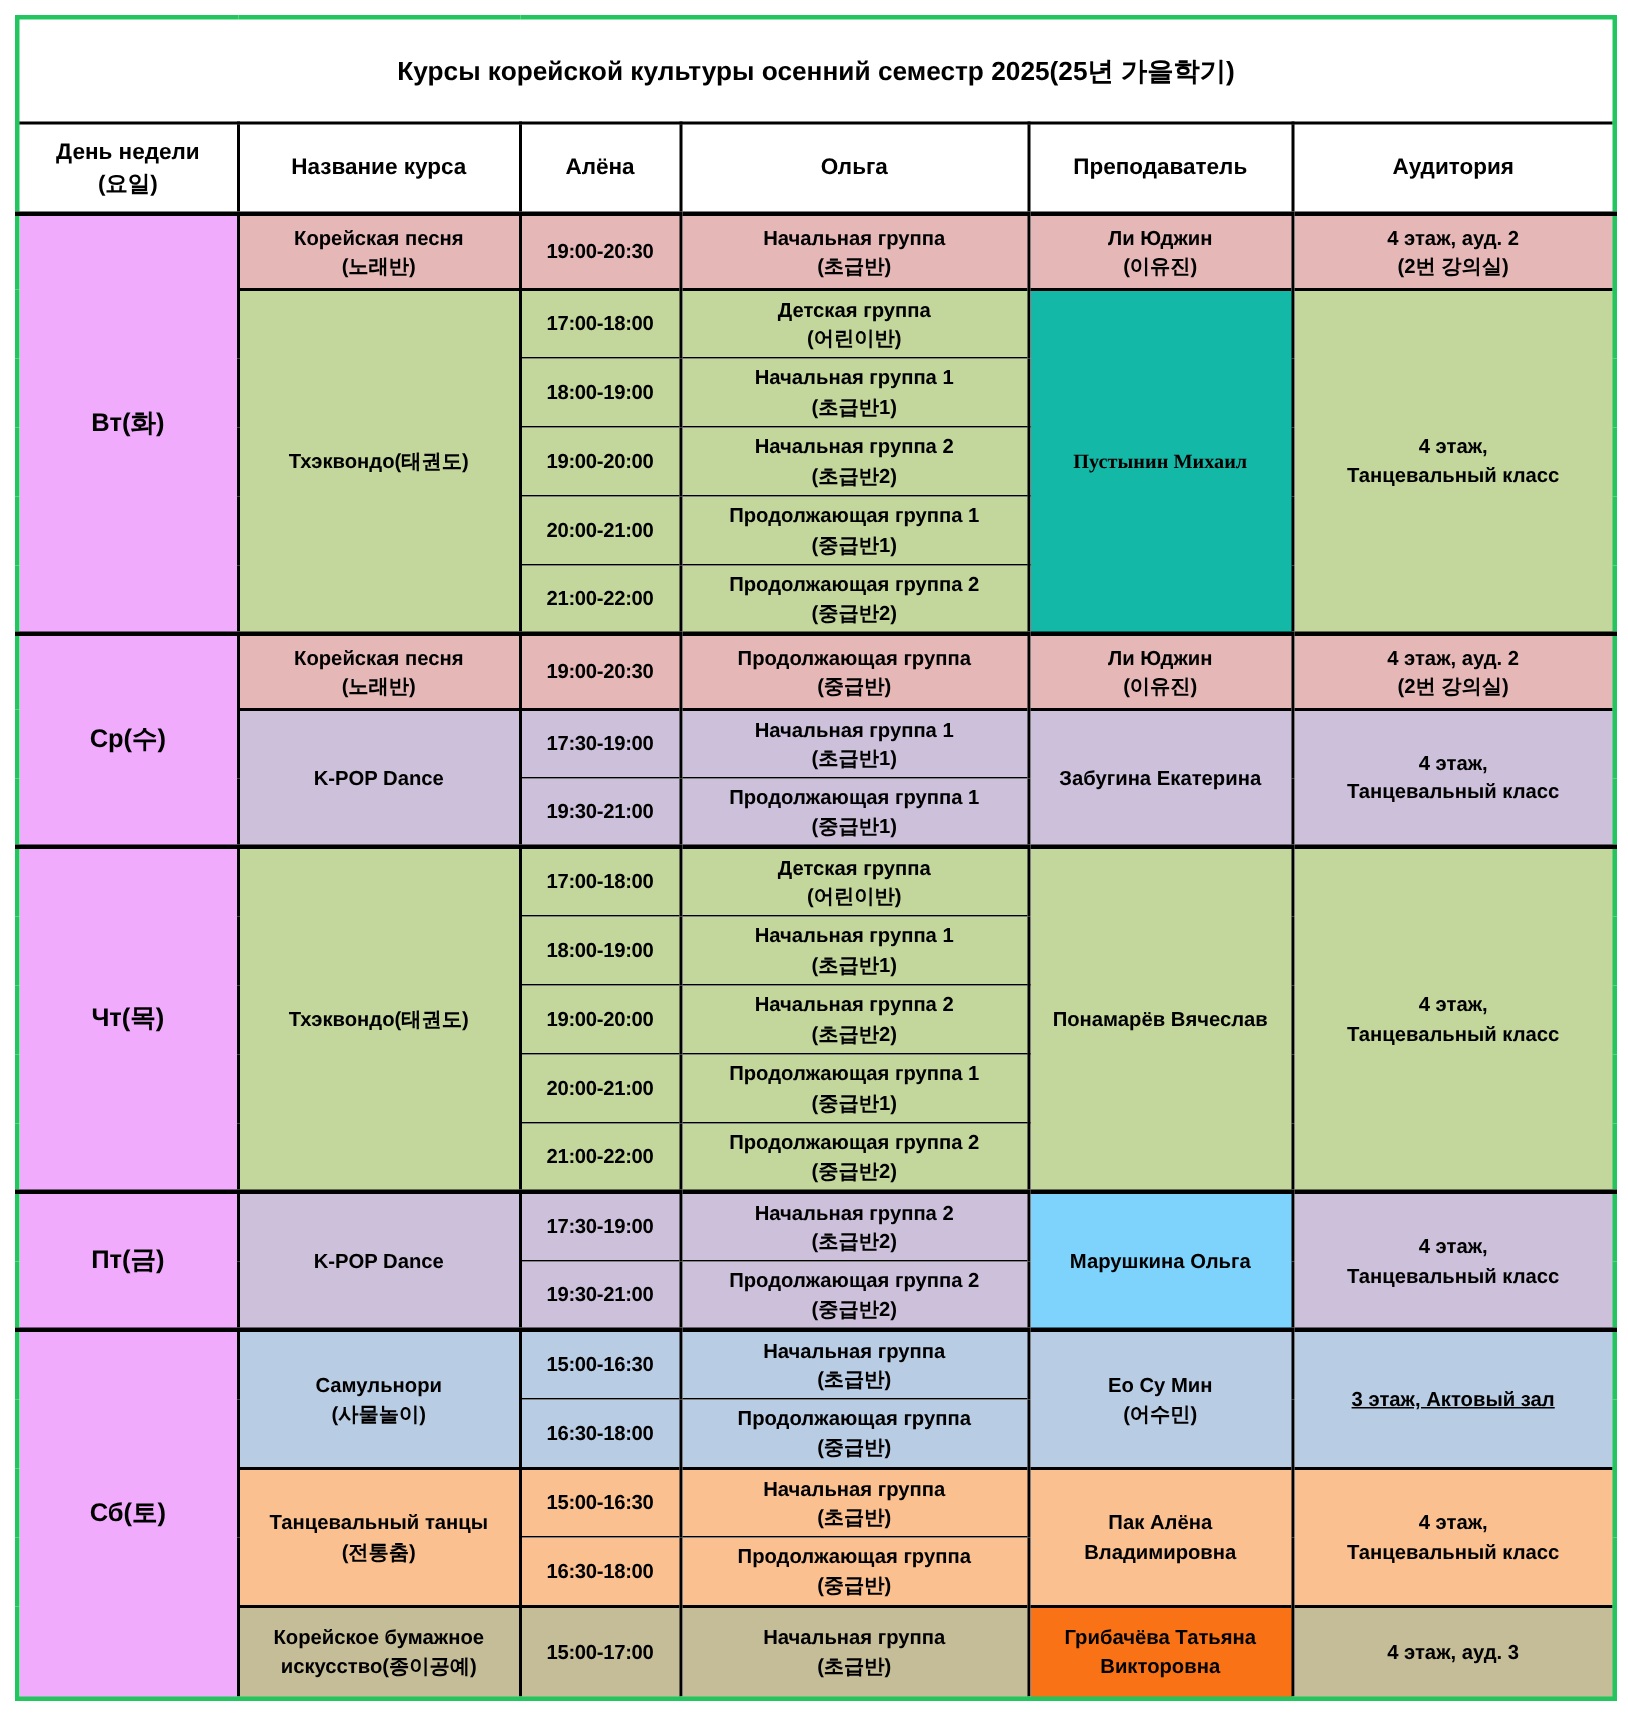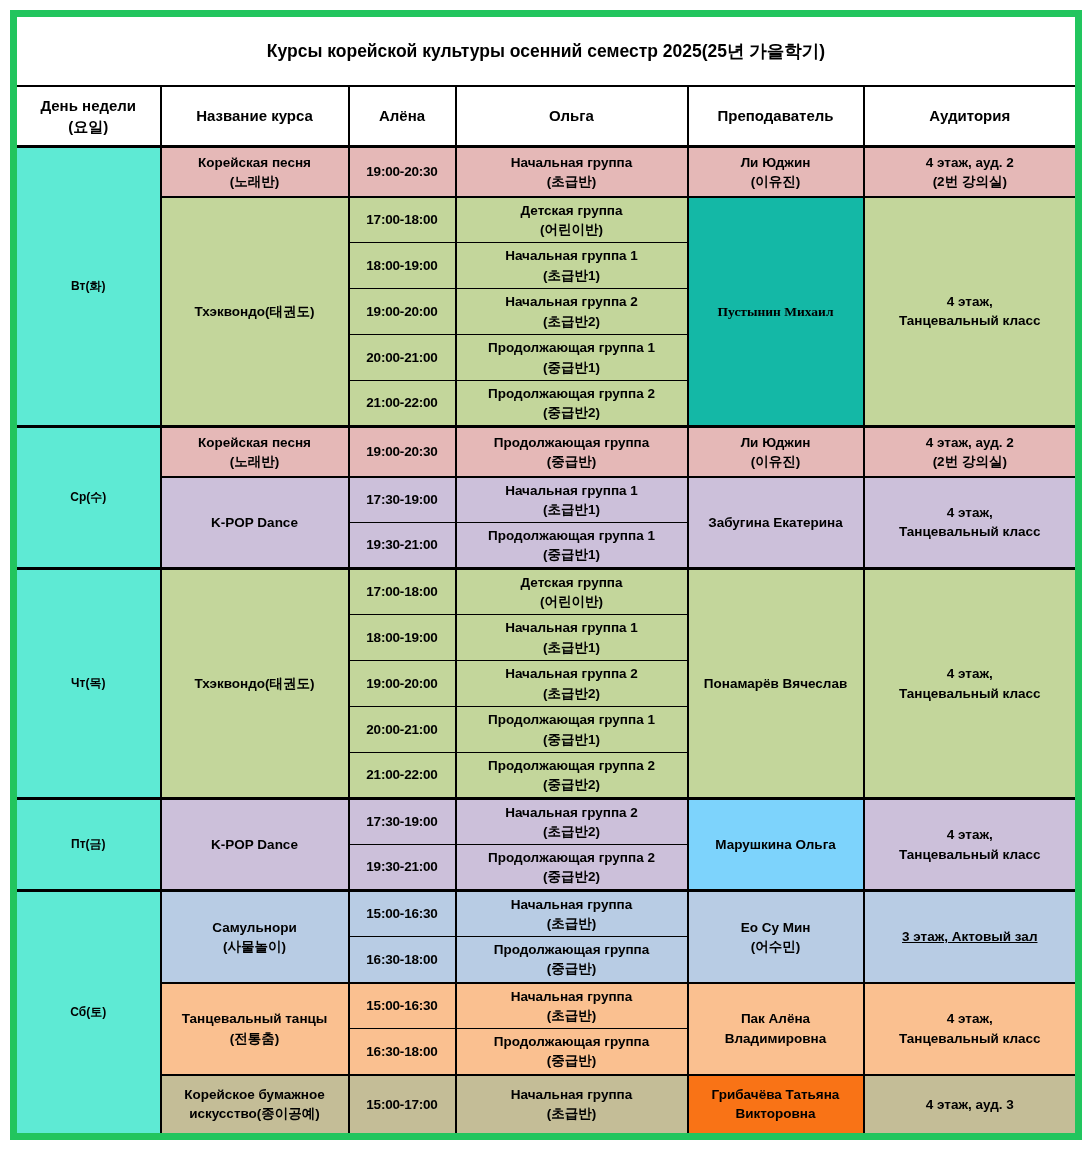--- a/index.html
+++ b/index.html
@@ -9,21 +9,21 @@
     width: 1085px;
     height: 1151px;
     font-family: "Liberation Sans", "DejaVu Sans", sans-serif;
     color: #000;
   }
   table.schedule {
     border-collapse: collapse;
     table-layout: fixed;
     width: 1065px;
     margin: 10px;
-    border: 7px solid #22c55e;
+    border: 3px solid #22c55e;
   }
   td {
     border: 1px solid #000;
     border-left-width: 2px;
     border-right-width: 2px;
     text-align: center;
     vertical-align: middle;
     font-weight: bold;
     white-space: pre-line;
     padding: 2px 4px;
@@ -42,22 +42,22 @@
     font-size: 15px;
     border-bottom: 3px solid #000;
     background: #ffffff;
   }
   tbody tr { height: 46px; }
   tbody tr.row-tall { height: 50px; }
   tbody tr:last-child { height: 62px; }
   tr.section-start td { border-top: 3px solid #000; }
   tr.block-start td { border-top: 2px solid #000; }
   td.day-cell {
-    background: #5eead4;
-    font-size: 12px;
+    background: #f0abfc;
+    font-size: 17px;
   }
   td.time-cell { letter-spacing: -0.2px; }
 </style>
 </head>
 <body>
 
 <table class="schedule">
   <colgroup>
     <col style="width:147px">
     <col style="width:188px">

